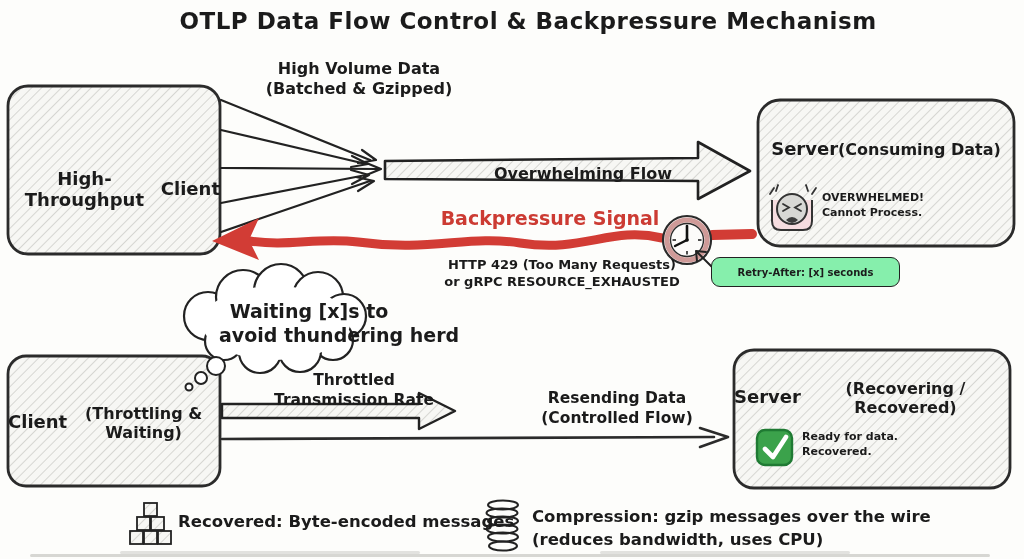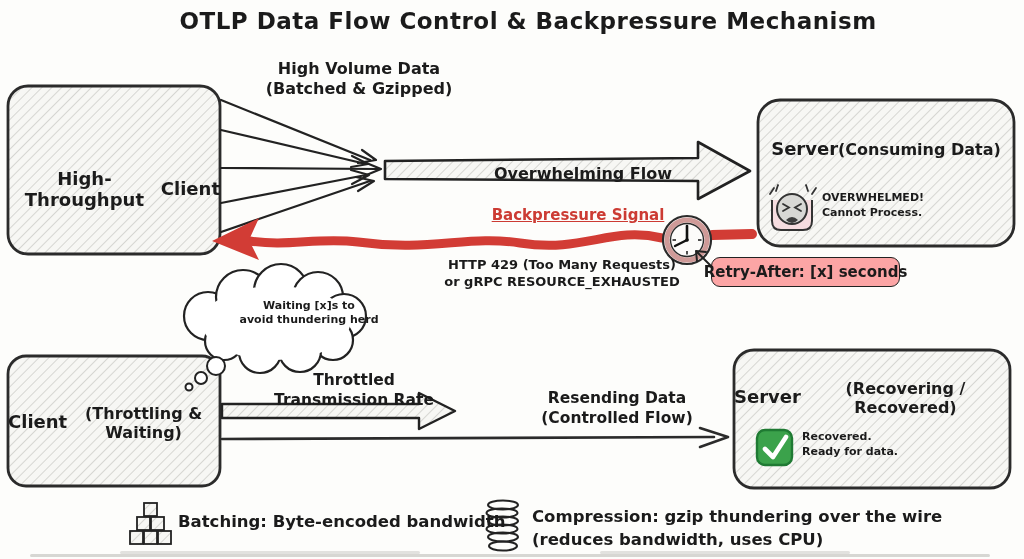--- a/index.html
+++ b/index.html
@@ -9,22 +9,22 @@
   svg{position:absolute;left:0;top:0;}
   .t{position:absolute;color:var(--ink);font-weight:600;text-align:center;line-height:1.28;white-space:nowrap;padding-left:32px;}
   .title{left:0;right:0;top:7px;font-size:23px;font-weight:700;letter-spacing:.5px;}
   .red-text{color:var(--red);}
   .red-stroke{stroke:var(--redArrow);}
   .red-fill{fill:var(--redArrow);}
   .green-box{fill:var(--green);}
   .boxtxt{position:absolute;display:flex;flex-direction:row;align-items:center;justify-content:center;color:var(--ink);font-weight:600;text-align:center;}
   .b1{font-size:18px;} .b2{font-size:16px;margin-top:3px;}
   .statusline{font-size:11px;font-weight:600;color:var(--ink);line-height:1.4;text-align:left;}
-  .retrybox{position:absolute;left:711px;top:257px;width:187px;height:28px;border:1.7px solid #222;border-radius:9px;background:#fca5a5;
-            font-size:15px;font-weight:600;color:var(--ink);display:flex;align-items:center;justify-content:center;white-space:nowrap;text-align:right;}
+  .retrybox{position:absolute;left:711px;top:257px;width:187px;height:28px;border:1.7px solid #222;border-radius:9px;background:#86efac;
+            font-size:10px;font-weight:600;color:var(--ink);display:flex;align-items:center;justify-content:center;white-space:nowrap;text-align:right;}
   .legend{position:absolute;font-size:16.5px;font-weight:600;color:var(--ink);white-space:nowrap;text-align:left;}
 </style>
 </head>
 <body>
 
 <div id="canvas">
 
   <svg width="1024" height="559" viewBox="0 0 1024 559">
     <defs>
       <pattern id="hx" width="7" height="7" patternUnits="userSpaceOnUse" patternTransform="rotate(45)">
@@ -164,30 +164,30 @@
 
   <div class="boxtxt" style="left:758px;top:112px;width:256px;height:72px;">
     <div class="b1">Server</div>
     <div class="b2">(Consuming Data)</div>
   </div>
   <div class="statusline" style="position:absolute;left:822px;top:190px;">
     <div>OVERWHELMED!</div>
     <div>Cannot Process.</div>
   </div>
 
-  <div class="t red-text" style="left:436px;width:220px;top:206px;font-size:15px;text-decoration:underline;">Backpressure Signal</div>
+  <div class="t red-text" style="left:408px;width:220px;top:206px;font-size:19px;">Backpressure Signal</div>
 
   <div class="t" style="left:384px;width:292px;top:257px;font-size:13px;">
     <div>HTTP 429 (Too Many Requests)</div>
     <div>or gRPC RESOURCE_EXHAUSTED</div>
   </div>
 
   <div class="retrybox">Retry-After: [x] seconds</div>
 
-  <div class="t" style="left:187px;width:180px;top:299px;font-size:11px;">
+  <div class="t" style="left:187px;width:180px;top:299px;font-size:19px;">
     <div>Waiting [x]s to</div>
     <div>avoid thundering herd</div>
   </div>
 
   <div class="boxtxt" style="left:8px;top:356px;width:212px;height:130px;">
     <div class="b1">Client</div>
     <div class="b2">(Throttling &amp; Waiting)</div>
   </div>
 
   <div class="t" style="left:232px;width:180px;top:371px;font-size:15.5px;">
@@ -198,24 +198,24 @@
   <div class="t" style="left:495px;width:180px;top:389px;font-size:15.5px;">
     <div>Resending Data</div>
     <div>(Controlled Flow)</div>
   </div>
 
   <div class="boxtxt" style="left:734px;top:364px;width:276px;height:64px;">
     <div class="b1">Server</div>
     <div class="b2">(Recovering / Recovered)</div>
   </div>
   <div class="statusline" style="position:absolute;left:802px;top:429px;">
+    <div>Ready for data.</div>
     <div>Recovered.</div>
-    <div>Ready for data.</div>
-  </div>
-
-  <div class="legend" style="left:178px;top:512px;">Batching: Byte-encoded bandwidth</div>
+  </div>
+
+  <div class="legend" style="left:178px;top:512px;">Recovered: Byte-encoded messages</div>
 
   <div class="legend" style="left:532px;top:505px;line-height:1.4;">
-    <div>Compression: gzip thundering over the wire</div>
+    <div>Compression: gzip messages over the wire</div>
     <div>(reduces bandwidth, uses CPU)</div>
   </div>
 
 </div>
 
 </body></html>

